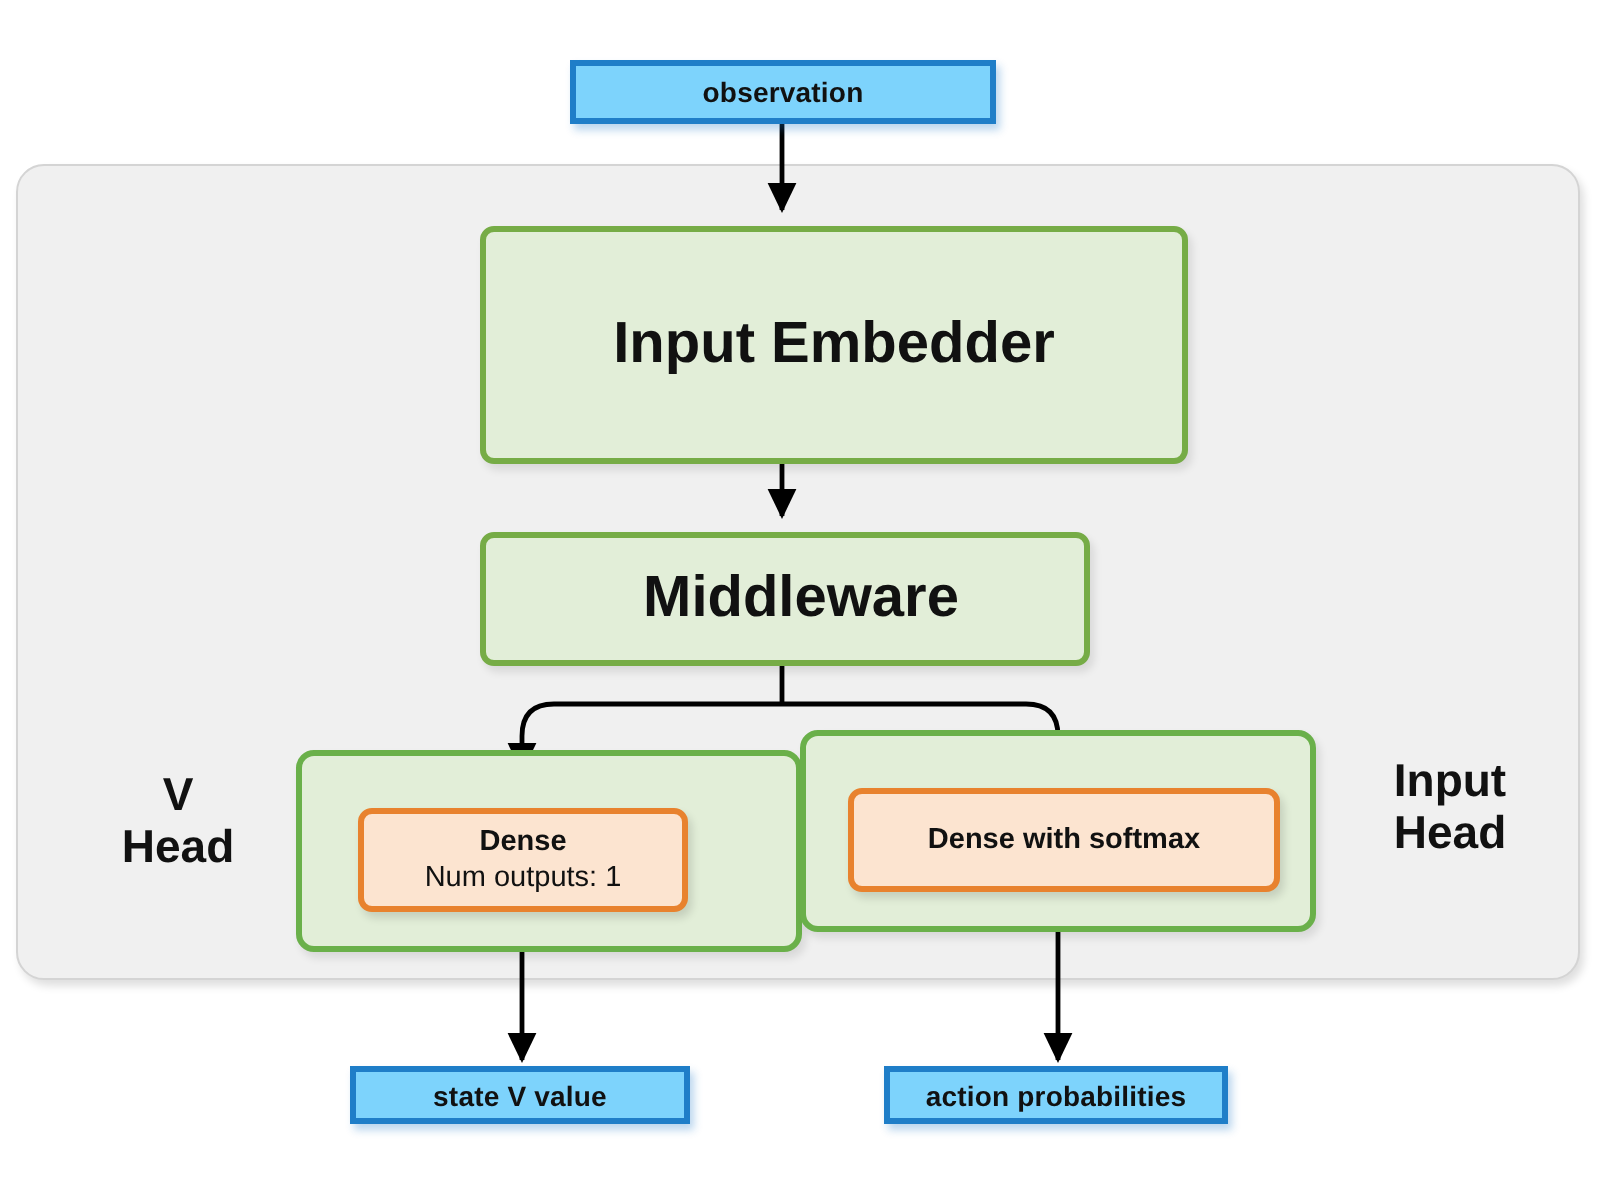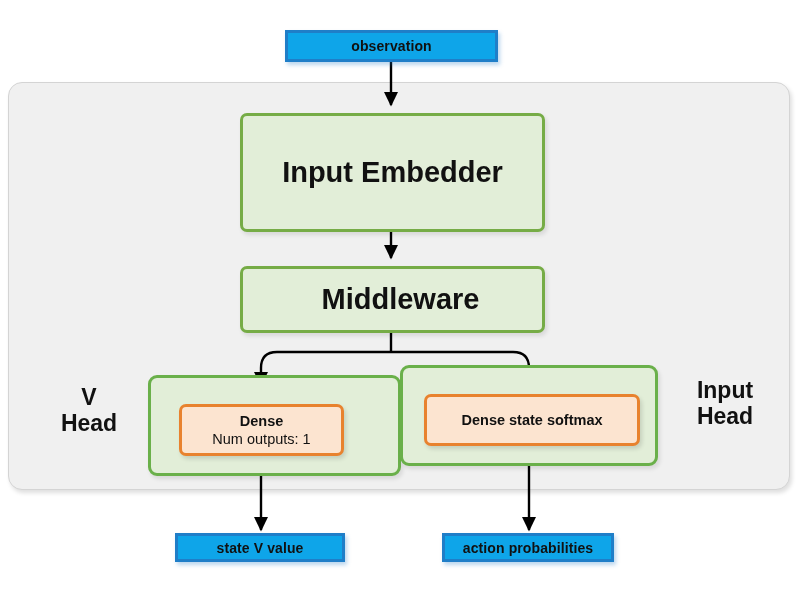--- a/index.html
+++ b/index.html
@@ -38,21 +38,21 @@
     box-sizing: border-box;
     display: flex;
     flex-direction: column;
     align-items: center;
     justify-content: center;
     text-align: center;
     border-style: solid;
   }
 
   .node-blue {
-    background: #0ea5e9;
+    background: #7dd3fc;
     border-color: #1f7ec8;
     border-width: 3px;
     border-radius: 0;
     box-shadow: 2px 3px 4px rgba(30,120,200,0.30);
   }
   .node-blue .label {
     font-size: 14px;
     font-weight: bold;
     color: #111111;
     letter-spacing: 0.1px;
@@ -153,41 +153,41 @@
 
     <path d="M261,447 L261,530" stroke="#000000" stroke-width="2.4" fill="none" marker-end="url(#arrowhead)"></path>
 
     <path d="M529,447 L529,530" stroke="#000000" stroke-width="2.4" fill="none" marker-end="url(#arrowhead)"></path>
   </svg>
 
   <div class="node node-blue" style="left:285px; top:30px; width:213px; height:32px;">
     <span class="label">observation</span>
   </div>
 
-  <div class="node node-green" style="left:240px; top:113px; width:305px; height:119px;">
+  <div class="node node-green" style="left:240px; top:113px; width:354px; height:119px;">
     <span class="label-big">Input Embedder</span>
   </div>
 
   <div class="node node-green" style="left:240px; top:266px; width:305px; height:67px;padding-left:16px;">
     <span class="label-big">Middleware</span>
   </div>
 
   <div class="head-group" style="left:148px; top:375px; width:253px; height:101px;">
     <div class="node-orange" style="left:28px; top:26px; width:165px; height:52px;">
       <span class="title">Dense</span>
       <span class="sub">Num outputs: 1</span>
     </div>
   </div>
 
   <div class="side-caption" style="left:40px; top:385px; width:98px;">V
 Head</div>
 
   <div class="head-group" style="left:400px; top:365px; width:258px; height:101px;">
     <div class="node-orange" style="left:21px; top:26px; width:216px; height:52px;">
-      <span class="title">Dense state softmax</span>
+      <span class="title">Dense with softmax</span>
     </div>
   </div>
 
   <div class="side-caption" style="left:665px; top:378px; width:120px;">Input
 Head</div>
 
   <div class="node node-blue" style="left:442px; top:533px; width:172px; height:29px;">
     <span class="label">action probabilities</span>
   </div>
 

